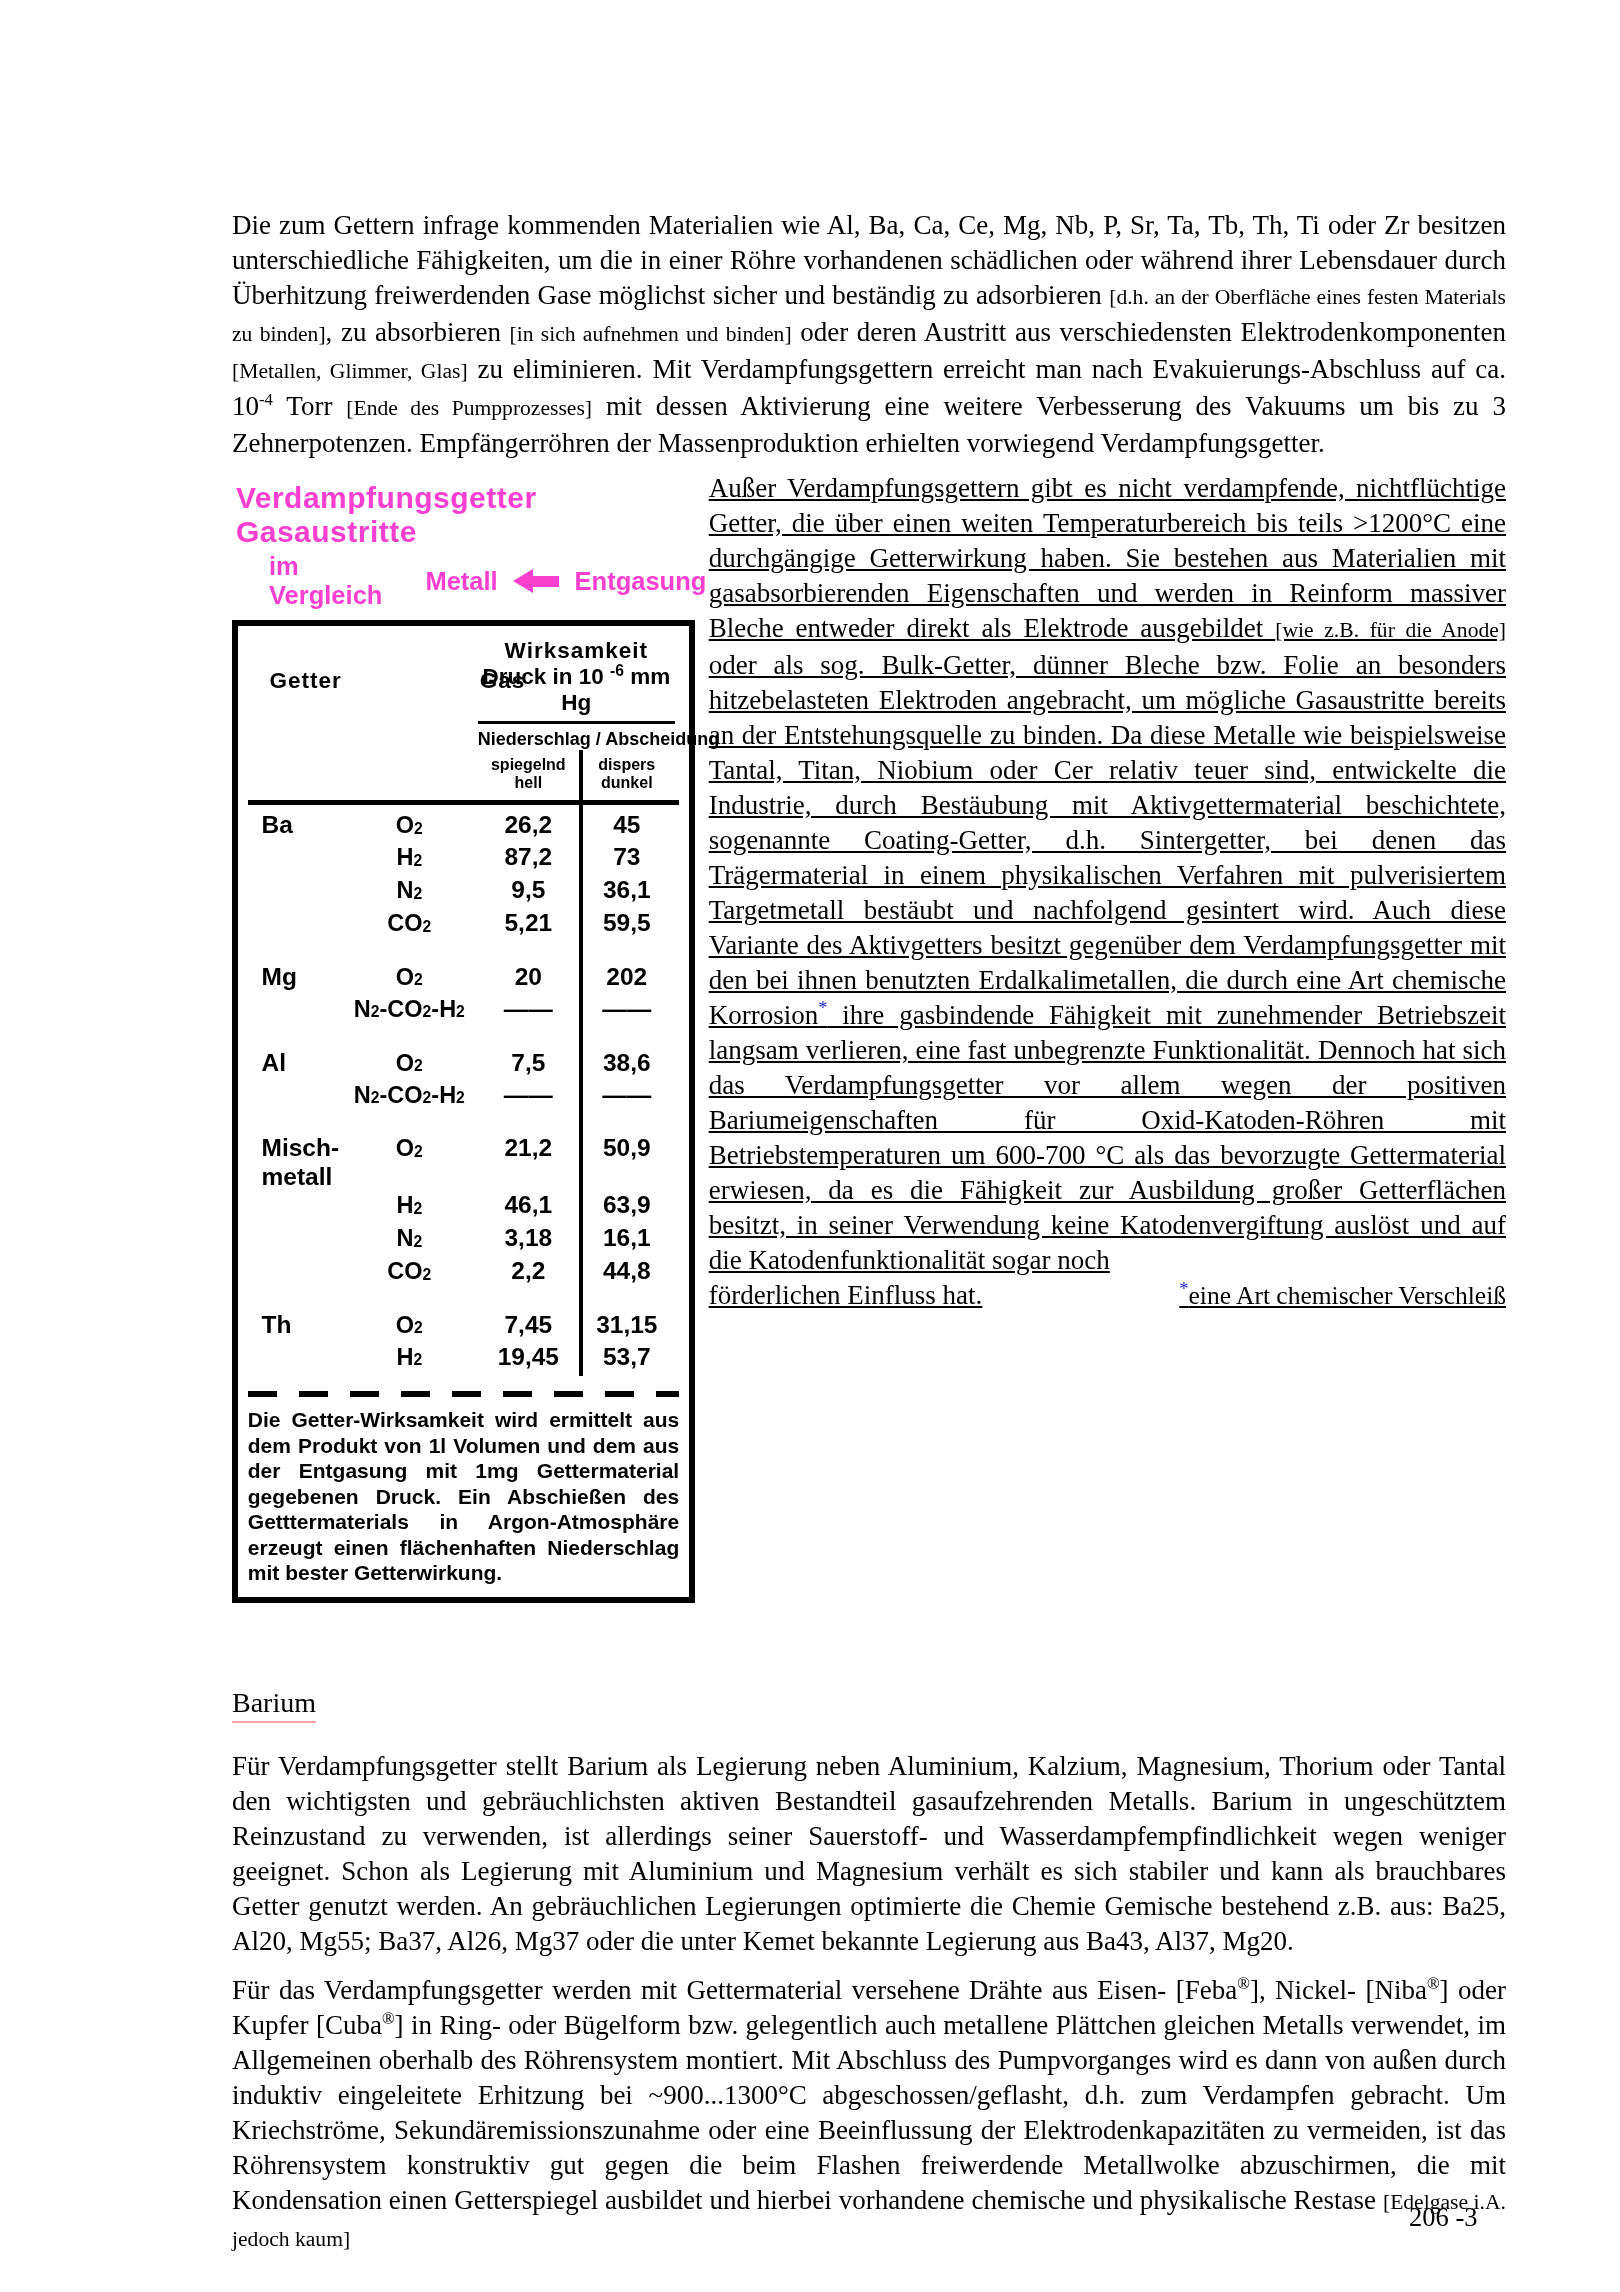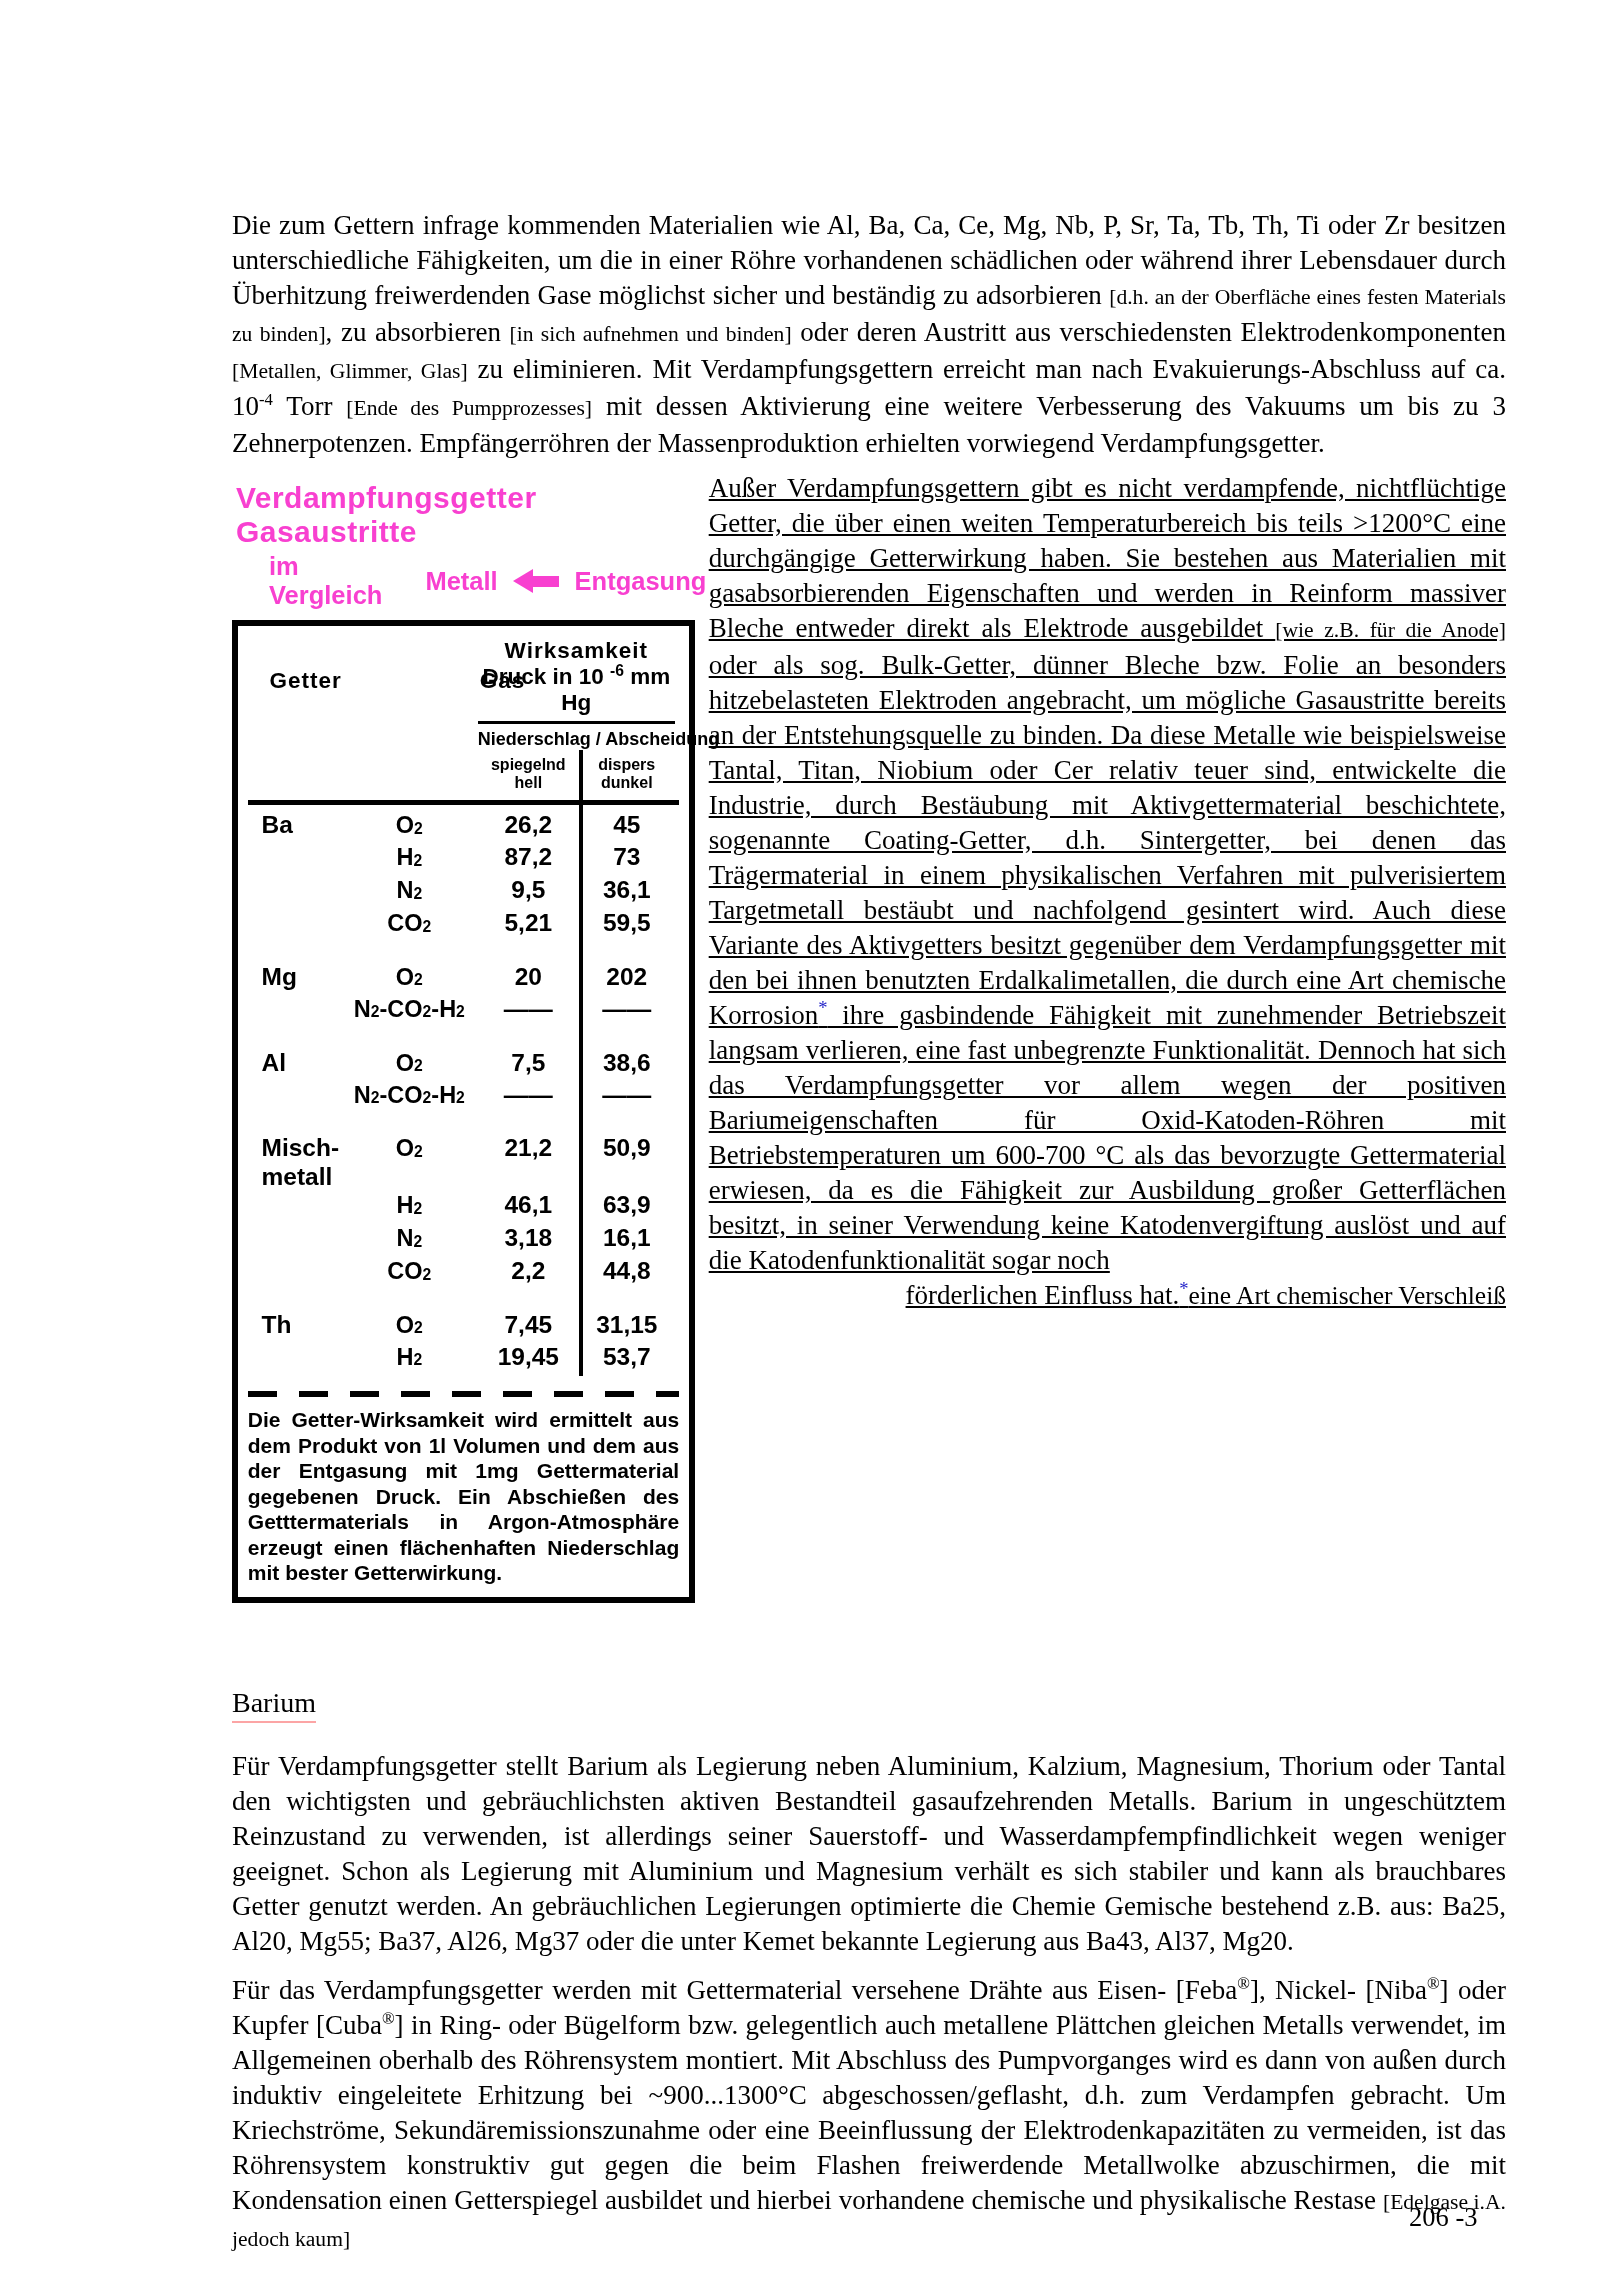--- a/index.html
+++ b/index.html
@@ -64,21 +64,21 @@
   .tc{font-size:24.5px;}
   .tc-getter{padding-left:13.7px;white-space:pre-line;line-height:29px;}
   .tc-gas{display:flex;justify-content:center;white-space:nowrap;font-size:23.5px;}
   .tc-gas .sub{font-size:15.7px;align-self:flex-end;line-height:21.6px;}
   .tc-v1,.tc-v2{text-align:center;}
   .dashed-rule{height:5.9px;margin:15.7px 0 9.8px 0;
       background:repeating-linear-gradient(90deg,#000 0 29px,transparent 29px 51px);}
   .tbl-foot{font-size:21px;line-height:25.5px;text-align:justify;}
 
   
-  .lastline{display:flex;justify-content:flex-end;align-items:baseline;
+  .lastline{display:flex;justify-content:space-between;align-items:baseline;
             font-size:27px;line-height:35px;}
   .footnote{font-size:25.5px;}
   .footnote .star{color:#2323c8;font-size:18.6px;vertical-align:super;line-height:0;}
 
   
   .section-h{font-size:28px;font-weight:normal;display:inline-block;
              border-bottom:2px solid #fca5a5;padding-bottom:2px;margin:84px 0 0 0;}
   .b1{margin-top:25.5px;}
   .b2{margin-top:13.7px;}
 

